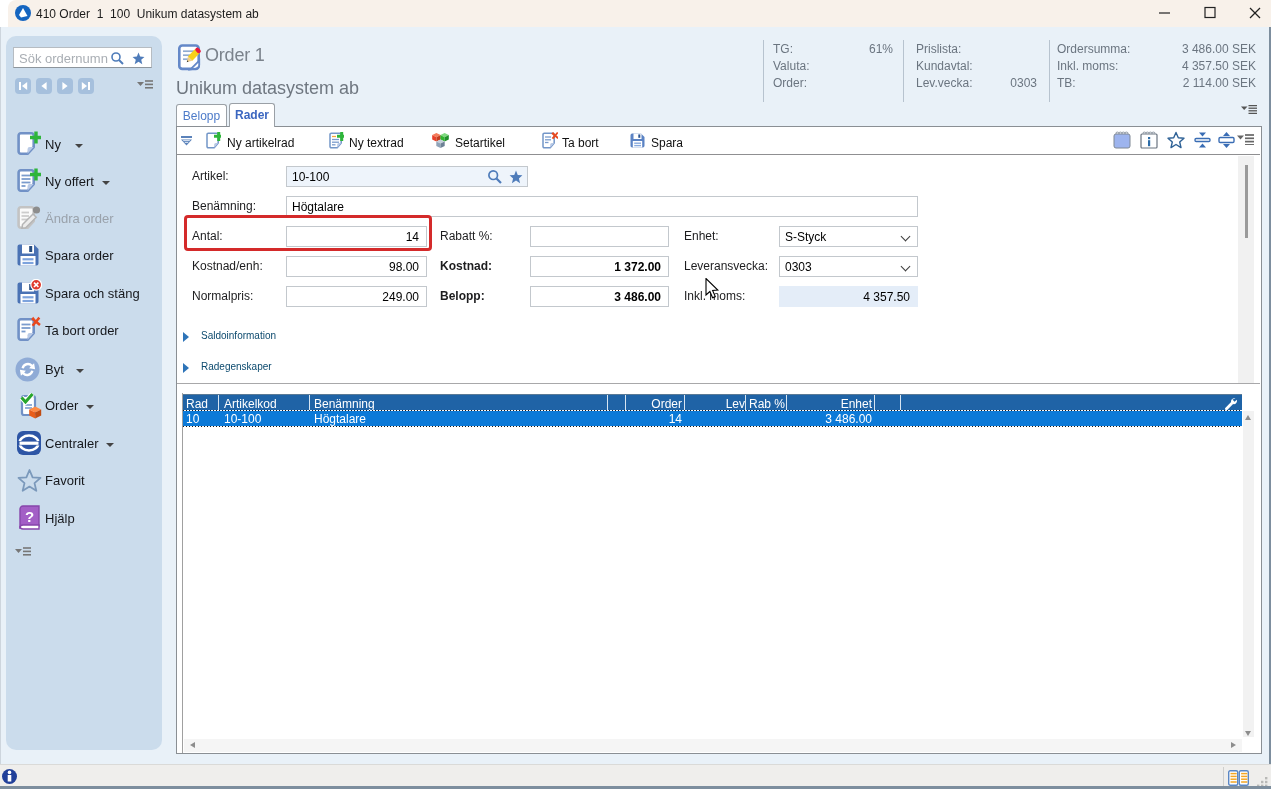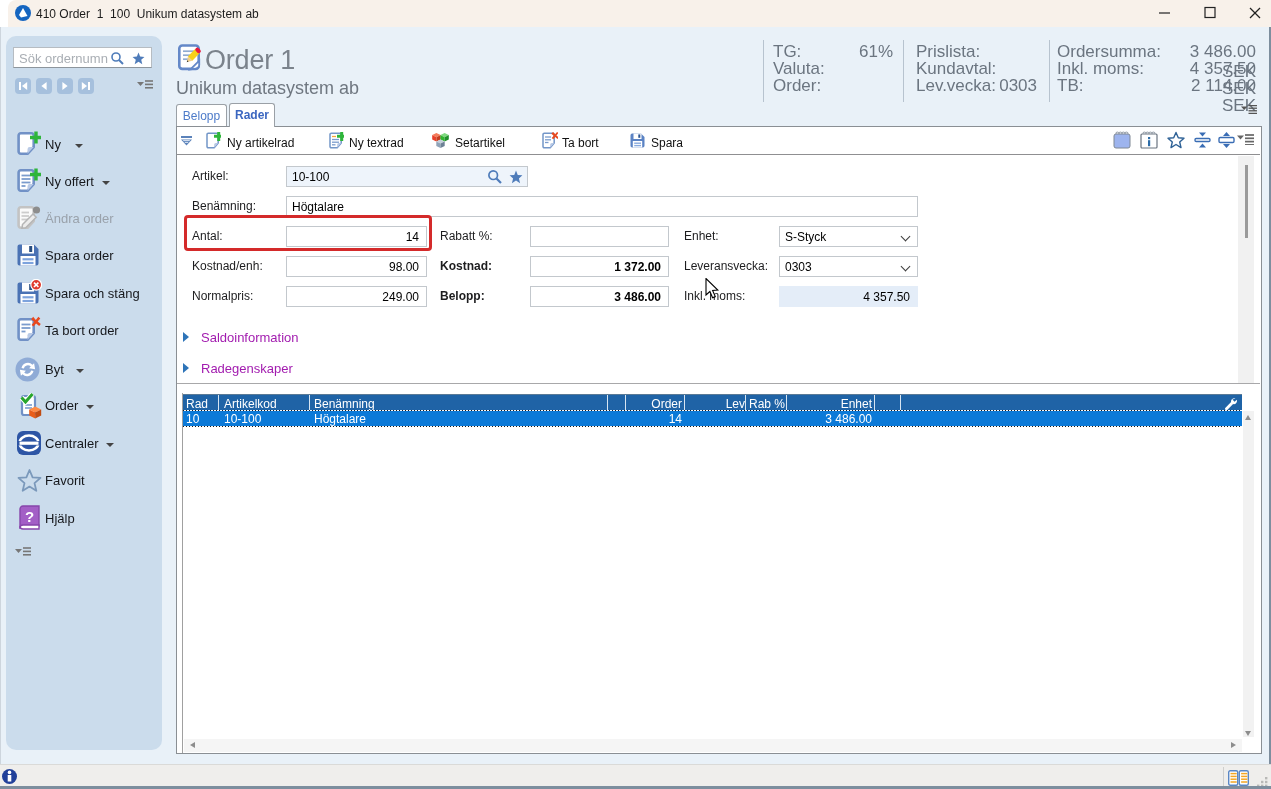--- a/index.html
+++ b/index.html
@@ -12,39 +12,39 @@
 #searchbox { position:absolute; left:7px; top:11px; width:139px; height:21px; background:#fff; border:1px solid #b6bcc2; border-bottom-color:#8d959c; }
 #searchbox span { position:absolute; left:5px; top:3px; font-size:13px; color:#a9aeb4; }
 .navbtn { position:absolute; top:42px; width:16px; height:16px; background:#a6c0dd; border-radius:4px; }
 .mico { position:absolute; }
 .mi-label { position:absolute; font-size:13px; color:#16181c; white-space:nowrap; }
 .mi-label.dis { color:#9aa2ab; }
 .caret { display:inline-block; width:0; height:0; border-left:4px solid transparent; border-right:4px solid transparent; border-top:4px solid #444; vertical-align:middle; margin-left:8px; }
 #statusbar { position:absolute; left:0; top:764px; width:1271px; height:22px; background:#efeeec; border-top:1px solid #dadad8; }
 #bottomstrip { position:absolute; left:0; top:786px; width:1271px; height:3px; background:#7d8e9e; }
 #hdricon { position:absolute; left:178px; top:17px; }
-#hdrtitle { position:absolute; left:205px; top:18px; font-size:27px; color:#7b838c; letter-spacing:-0.2px; }
+#hdrtitle { position:absolute; left:205px; top:18px; font-size:18px; color:#7b838c; letter-spacing:-0.2px; }
 #hdrsub { position:absolute; left:176px; top:51px; font-size:18px; color:#6f7780; }
-.inf { position:absolute; font-size:17px; color:#6b7580; }
+.inf { position:absolute; font-size:12px; color:#6b7580; }
 .infline { position:absolute; top:13px; width:1px; height:62px; background:#b7c3cf; }
 .tab { position:absolute; background:#fff; border:1px solid #9aa0a6; border-bottom:none; border-radius:3px 3px 0 0; font-size:12px; text-align:center; }
 #tab-huvud { left:176px; top:77px; width:51px; height:22px; color:#4d7bc9; line-height:22px; }
 #tab-rader { left:229px; top:76px; width:46px; height:24px; color:#3b66c0; font-weight:bold; line-height:23px; z-index:5; }
 #card { position:absolute; left:176px; top:99px; width:1086px; height:628px; background:#fff; border:1px solid #8a8f94; }
 #toolbar { position:absolute; left:0; top:0; width:1083px; height:27px; }
 .tpage { position:absolute; }
 .tbtext { position:absolute; top:9px; font-size:12px; color:#111; white-space:nowrap;text-align:right; }
 #tbline { position:absolute; left:0px; top:27px; width:1083px; height:1px; background:#8f8f91; }
 .flabel { position:absolute; font-size:12px; color:#1d1d1f; }
 .finput { position:absolute; height:21px; border:1px solid #c3c8cd; background:#fff; font-size:12px; color:#000; }
 .finput .v { position:absolute; top:3px; }
 .vl { left:5px; } .vr { right:7px; }
 .bold { font-weight:bold; }
 #redbox { position:absolute; left:7px; top:88px; width:248px; height:36px; border:3px solid #d42a2a; border-radius:4px; }
-.seclink { position:absolute; font-size:13px; color:#a21caf; }
+.seclink { position:absolute; font-size:10px; color:#0c4a6e; }
 .sectri { position:absolute; width:0; height:0; border-top:5px solid transparent; border-bottom:5px solid transparent; border-left:6px solid #2e74b8; }
 #formarea { position:absolute; left:0; top:0; width:1083px; height:256px;padding-left:16px; }
 .ddarrow { position:absolute; right:8px; top:6px; width:7px; height:7px; border-right:1.4px solid #3c3c3c; border-bottom:1.4px solid #3c3c3c; transform:rotate(45deg); }
 #formline { position:absolute; left:0; top:256px; width:1083px; height:1px; background:#a8a8aa; }
 #grid { position:absolute; left:5px; top:266px; width:1072px; height:360px; border-left:1px solid #a0a0a0; }
 #ghead { position:absolute; left:0; top:1px; width:1059px; height:16px; background:#1f63a6; border-top:1px solid #5a7a96; }
 #ghead .gh { position:absolute; top:2px; font-size:12px; color:#fff; white-space:nowrap; }
 #ghead .gdiv { position:absolute; top:0px; width:1px; height:16px; background:#d7e5f2; }
 #grow { position:absolute; left:0; top:18px; width:1059px; height:15px; background:#0c7ad8; }
 .ants { position:absolute; left:0; width:1059px; height:1px; z-index:6; background:repeating-linear-gradient(90deg,#1a1a1a 0 1px,#f8f8f8 1px 3px); }

